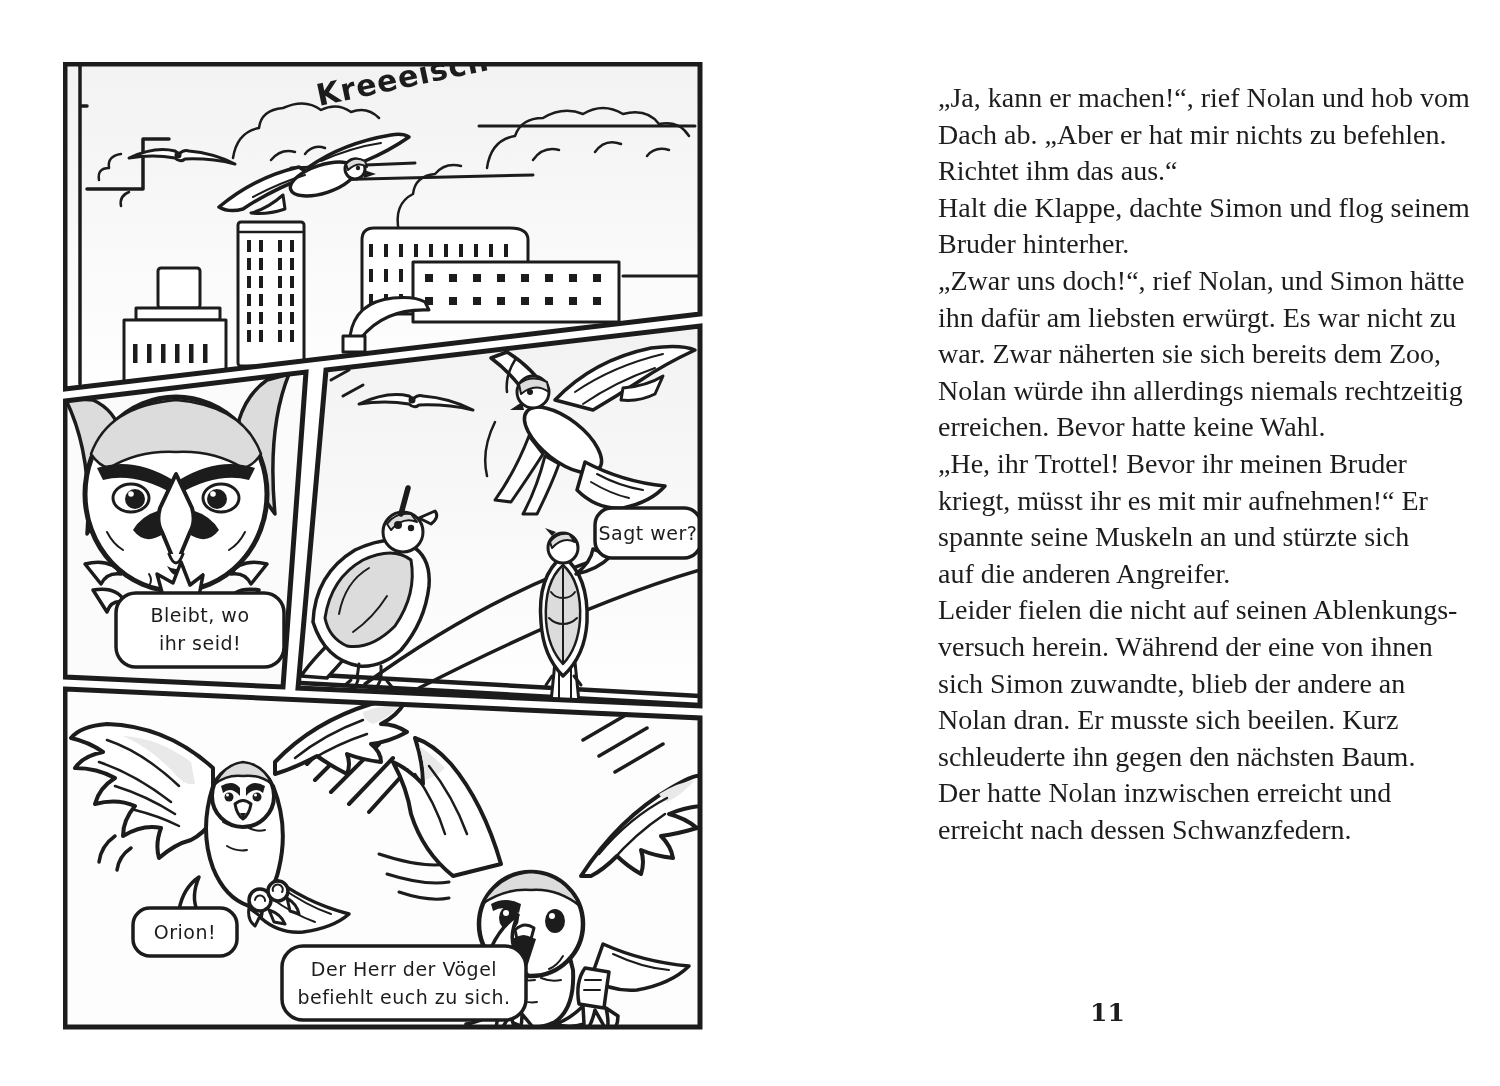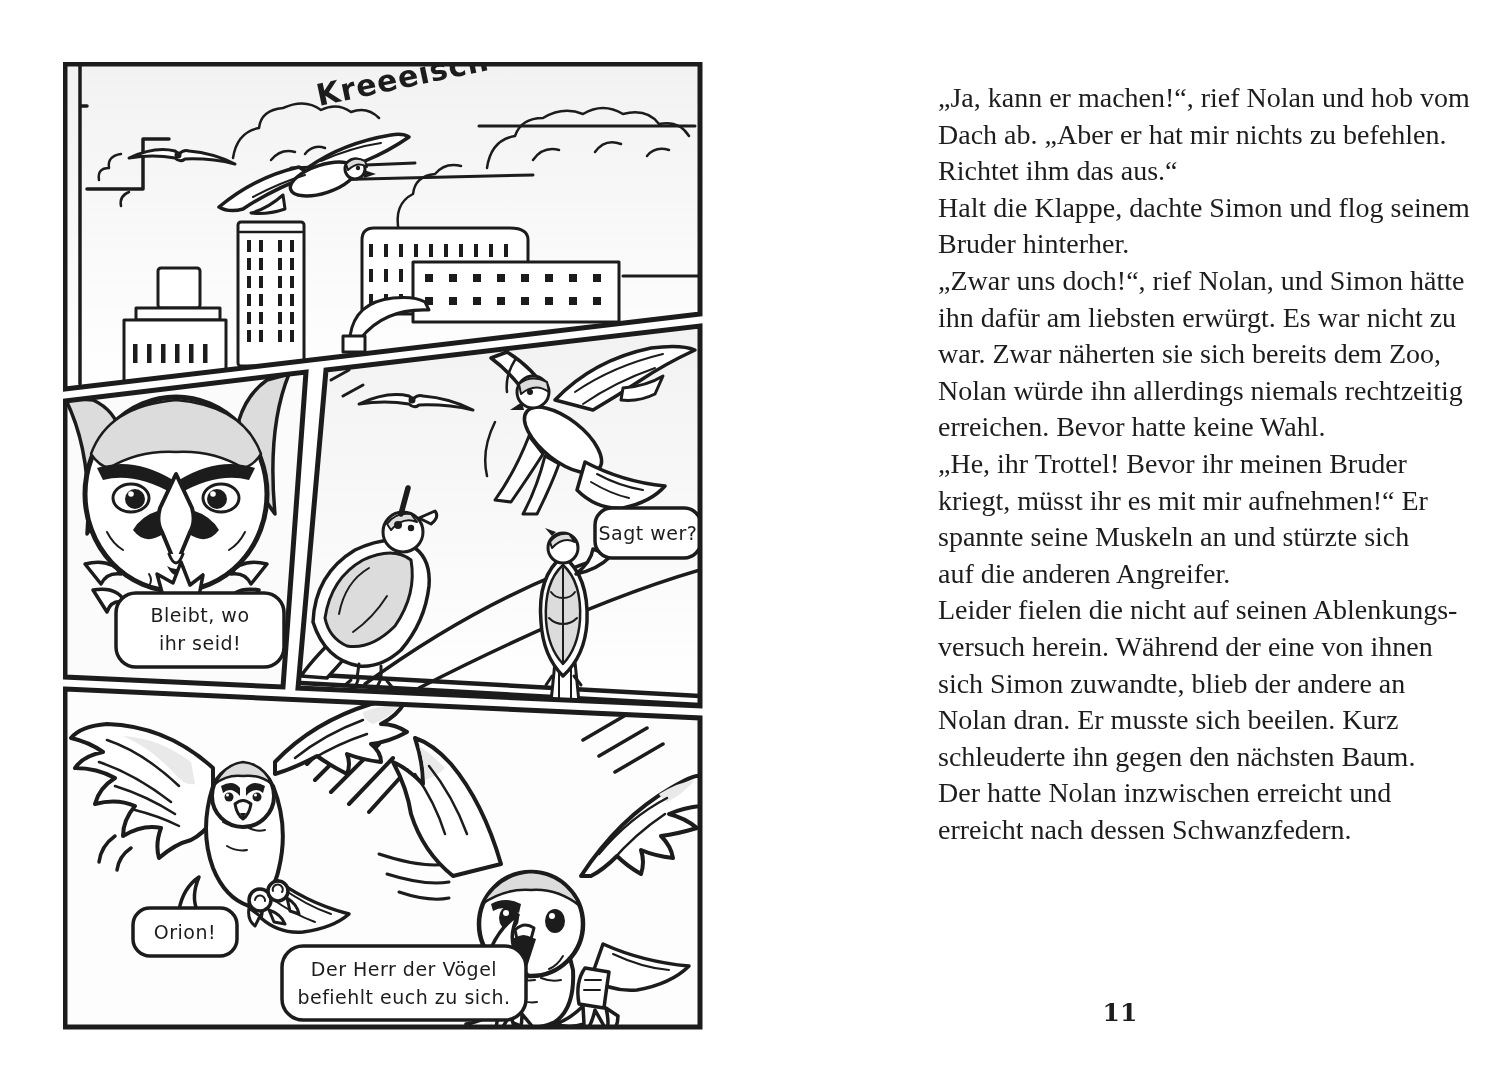--- a/index.html
+++ b/index.html
@@ -19,21 +19,21 @@
   .btxt{font-family:"DejaVu Sans",sans-serif;font-size:19px;fill:#1c1c1c;
         text-anchor:middle;letter-spacing:.5px;}
   .sfx{font-family:"DejaVu Sans",sans-serif;font-weight:bold;font-size:30px;
        fill:#1c1c1c;letter-spacing:1px;}
 
   
   .story{position:absolute;left:914px;top:80px;width:574px;
          font-size:28px;line-height:36.6px;margin-left:24px;}
   .story-line{white-space:nowrap;}
   .page-number{position:absolute;left:1090px;top:998px;width:60px;
-               text-align:center;font-family:"DejaVu Serif",serif;
+               font-family:"DejaVu Serif",serif;
                font-weight:bold;font-size:25px;}
 </style>
 </head>
 <body>
 
 <div class="comic-wrap">
 <svg width="640" height="975" viewBox="0 0 640 975">
   <defs>
     <linearGradient id="sky" x1="0" y1="0" x2="0" y2="1">
       <stop offset="0" stop-color="#f2f2f2"></stop>

